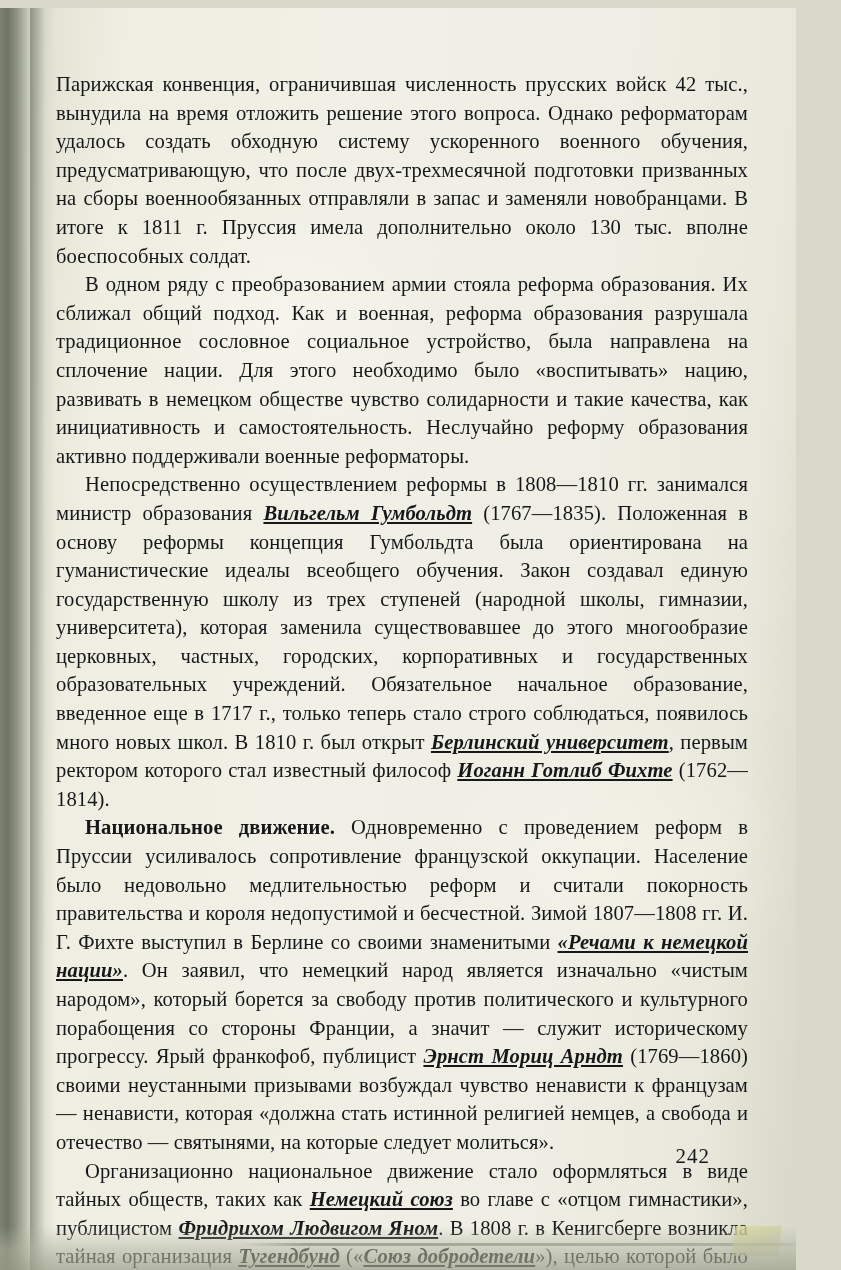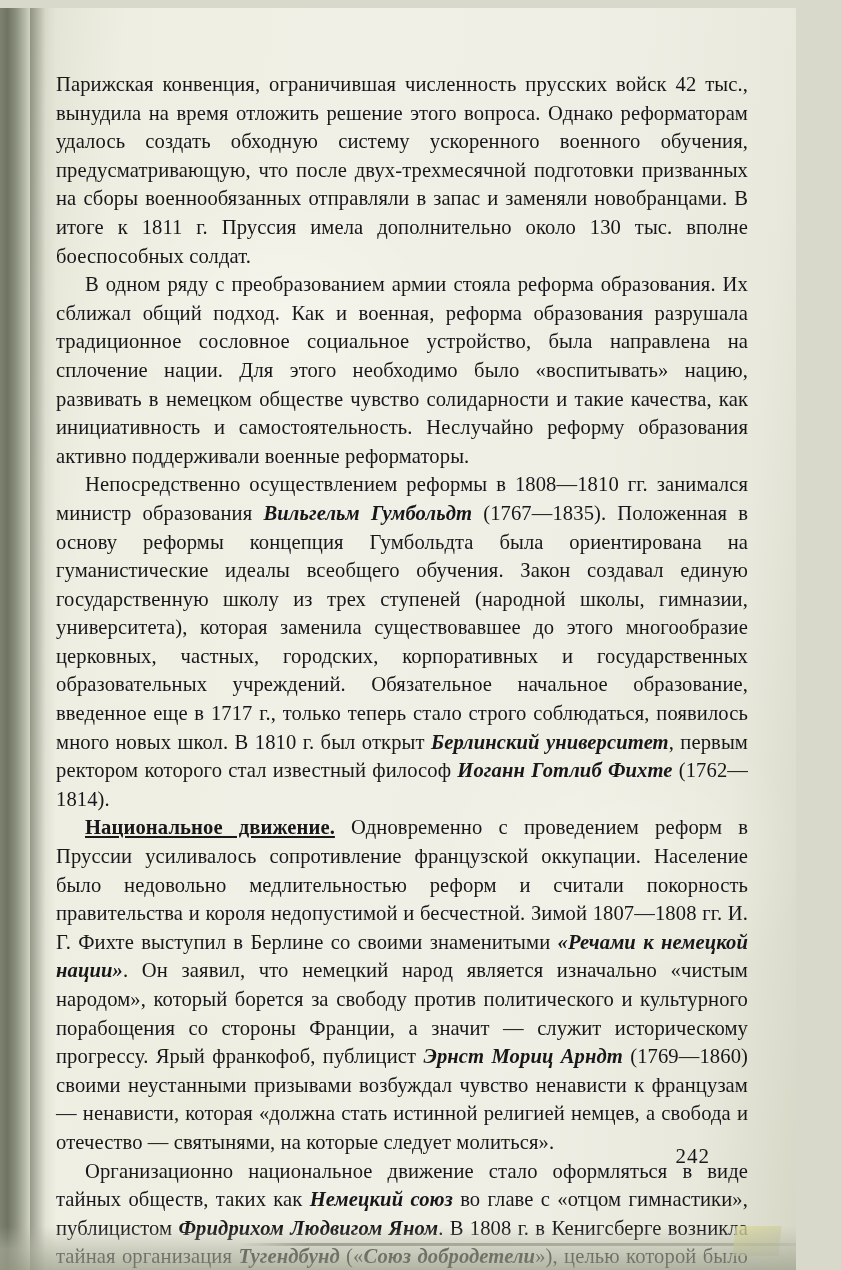--- a/index.html
+++ b/index.html
@@ -82,24 +82,24 @@
     text-indent: 0;
   }
   .body-text p.indent {
     text-indent: 29px;
   }
   .italic {
   }
   .bold-italic {
     font-style: italic;
     font-weight: bold;
+    text-decoration: underline;
   }
   .bold-underline {
     font-weight: bold;
-    text-decoration: underline;
     text-underline-offset: 2px;
   }
   .page-number {
     position: absolute;
     right: 86px;
     top: 1136px;
     font-size: 21px;
     color: #17171a;
     font-family: "Liberation Serif", serif;
     letter-spacing: 1px;

